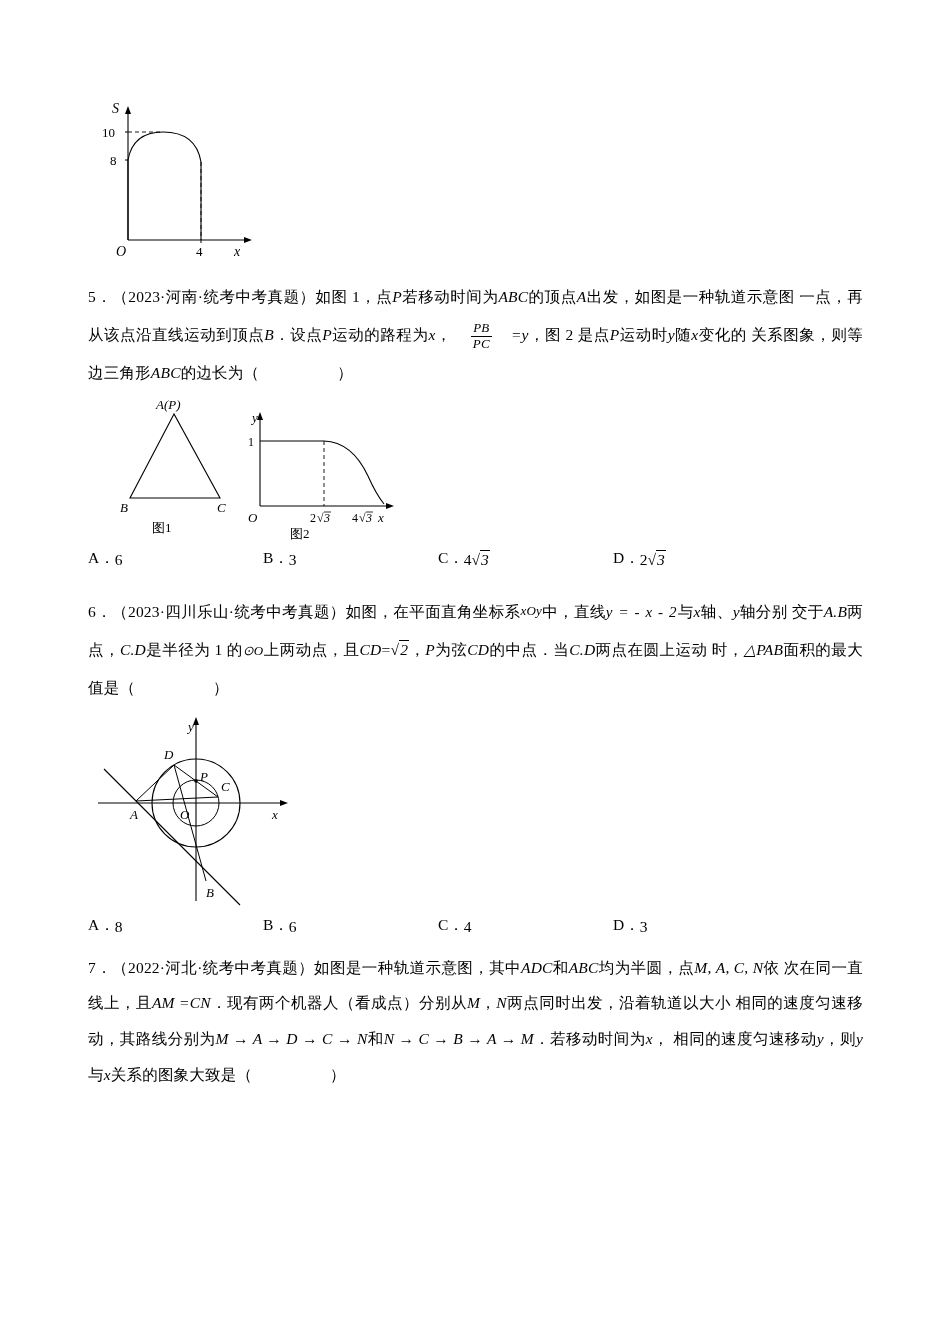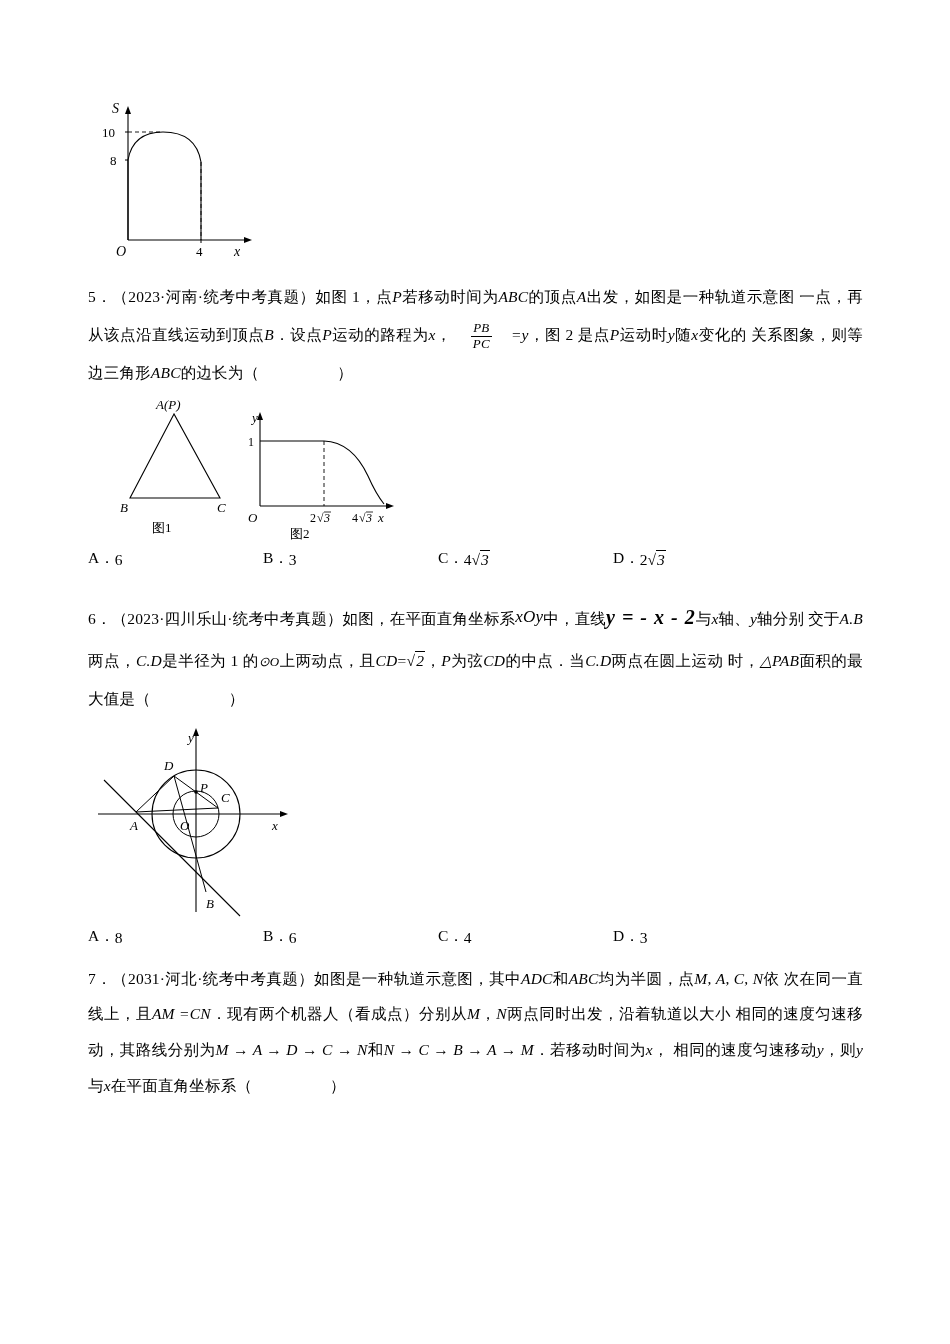--- a/index.html
+++ b/index.html
@@ -61,22 +61,22 @@
     display: inline-block;
     white-space: nowrap;
   }
   .sqrt .rad { font-style: normal; }
   .sqrt .under {
     border-top: 1px solid #000;
     padding: 0 1px 0 1px;
     font-style: italic;
   }
   .bigeq {
-    font-size: 20px;
-    font-weight: bold;
+    font-size: 15px;
+    font-weight: normal;
     font-style: italic;
     font-family: "Liberation Serif", serif;
     letter-spacing: 1px;
   }
   .figwrap { position: relative; }
   svg { display: block; }
 </style>
 </head>
 <body>
 
@@ -164,21 +164,21 @@
         <span>C．</span>
         <span class="sqrt"><span>4</span><span class="rad">√</span><span class="under">3</span></span>
       </div>
       <div class="ch">
         <span>D．</span>
         <span class="sqrt"><span>2</span><span class="rad">√</span><span class="under">3</span></span>
       </div>
     </div>
 
     <div class="qtext" style="margin-top:24px;">
-      <span>6</span><span>．（2023·四川乐山·统考中考真题）如图，在平面直角坐标系</span><span class="it" style="font-size:17px; vertical-align:2px;">xOy</span><span>中，直线</span><span class="bigeq">y = - x - 2</span><span>与</span><span class="it">x</span><span>轴、</span><span class="it">y</span><span>轴分别</span>
+      <span>6</span><span>．（2023·四川乐山·统考中考真题）如图，在平面直角坐标系</span><span class="it" style="font-size:13px; vertical-align:2px;">xOy</span><span>中，直线</span><span class="bigeq">y = - x - 2</span><span>与</span><span class="it">x</span><span>轴、</span><span class="it">y</span><span>轴分别</span>
 
       <span>交于</span><span class="it">A.B</span><span>两点，</span><span class="it">C.D</span><span>是半径为 1 的</span><span class="it" style="font-size:13px;">⊙O</span><span>上两动点，且</span><span class="sqrt"><span class="it">CD</span><span style="font-style:normal;">=</span><span class="rad">√</span><span class="under">2</span></span><span>，</span><span class="it">P</span><span>为弦</span><span class="it">CD</span><span>的中点．当</span><span class="it">C.D</span><span>两点在圆上运动</span>
 
       <span>时，</span><span class="it">△PAB</span><span>面积的最大值是（</span><span class="blank"></span><span>）</span>
     </div>
 
     <div class="figwrap" style="height:200px; margin-top:4px;">
       <svg width="330" height="200" viewBox="0 0 330 200">
 
         <line x1="108" y1="10" x2="108" y2="190" stroke="#000" stroke-width="1.1"></line>
@@ -222,23 +222,23 @@
         <span>C．</span>
         <span>4</span>
       </div>
       <div class="ch">
         <span>D．</span>
         <span>3</span>
       </div>
     </div>
 
     <div class="qtext" style="margin-top:14px; line-height:2.3;">
-      <span>7</span><span>．（2031·河北·统考中考真题）如图是一种轨道示意图，其中</span><span class="it">ADC</span><span>和</span><span class="it">ABC</span><span>均为半圆，点</span><span class="it">M</span>,&nbsp;<span class="it">A</span>,&nbsp;<span class="it">C</span>,&nbsp;<span class="it">N</span><span>依</span>
+      <span>7</span><span>．（2022·河北·统考中考真题）如图是一种轨道示意图，其中</span><span class="it">ADC</span><span>和</span><span class="it">ABC</span><span>均为半圆，点</span><span class="it">M</span>,&nbsp;<span class="it">A</span>,&nbsp;<span class="it">C</span>,&nbsp;<span class="it">N</span><span>依</span>
 
       <span>次在同一直线上，且</span><span class="it">AM =CN</span><span>．现有两个机器人（看成点）分别从</span><span class="it">M</span><span>，</span><span class="it">N</span><span>两点同时出发，沿着轨道以大小</span>
 
       <span>相同的速度匀速移动，其路线分别为</span><span class="it">M → A → D → C → N</span><span>和</span><span class="it">N → C → B → A → M</span><span>．若移动时间为</span><span class="it">x</span><span>，</span>
 
-      <span>相同的速度匀速移动</span><span class="it">y</span><span>，则</span><span class="it">y</span><span>与</span><span class="it">x</span><span>在平面直角坐标系（</span><span class="blank"></span><span>）</span>
+      <span>相同的速度匀速移动</span><span class="it">y</span><span>，则</span><span class="it">y</span><span>与</span><span class="it">x</span><span>关系的图象大致是（</span><span class="blank"></span><span>）</span>
     </div>
 
   </div>
 </div>
 
 </body></html>

